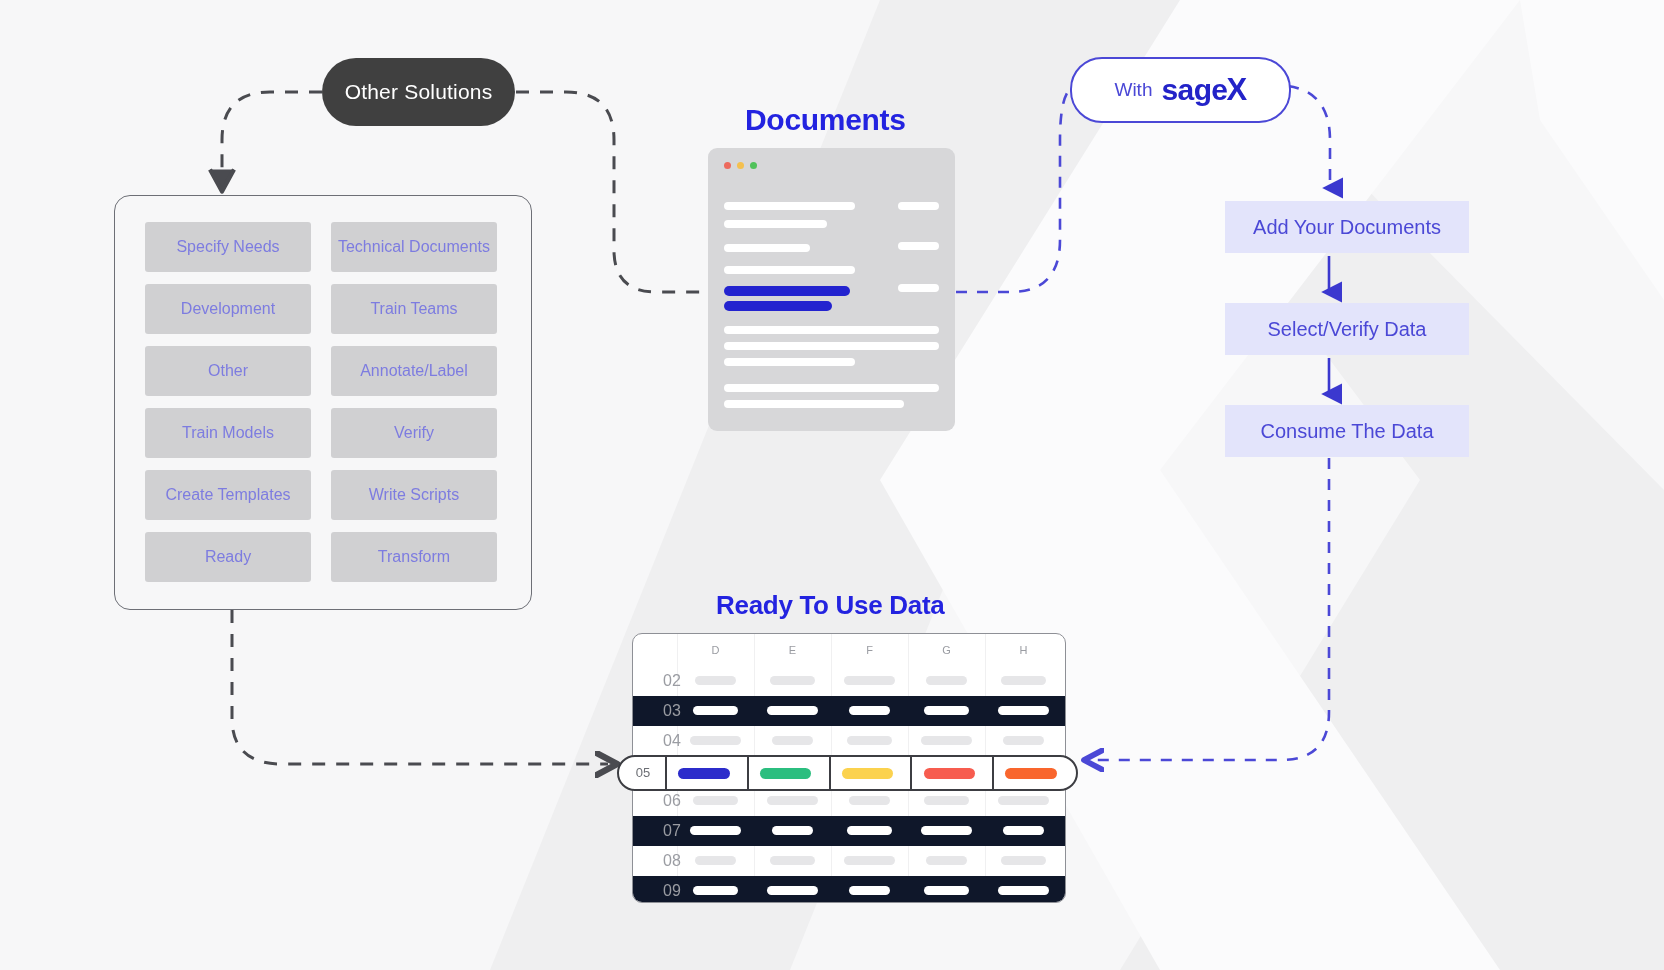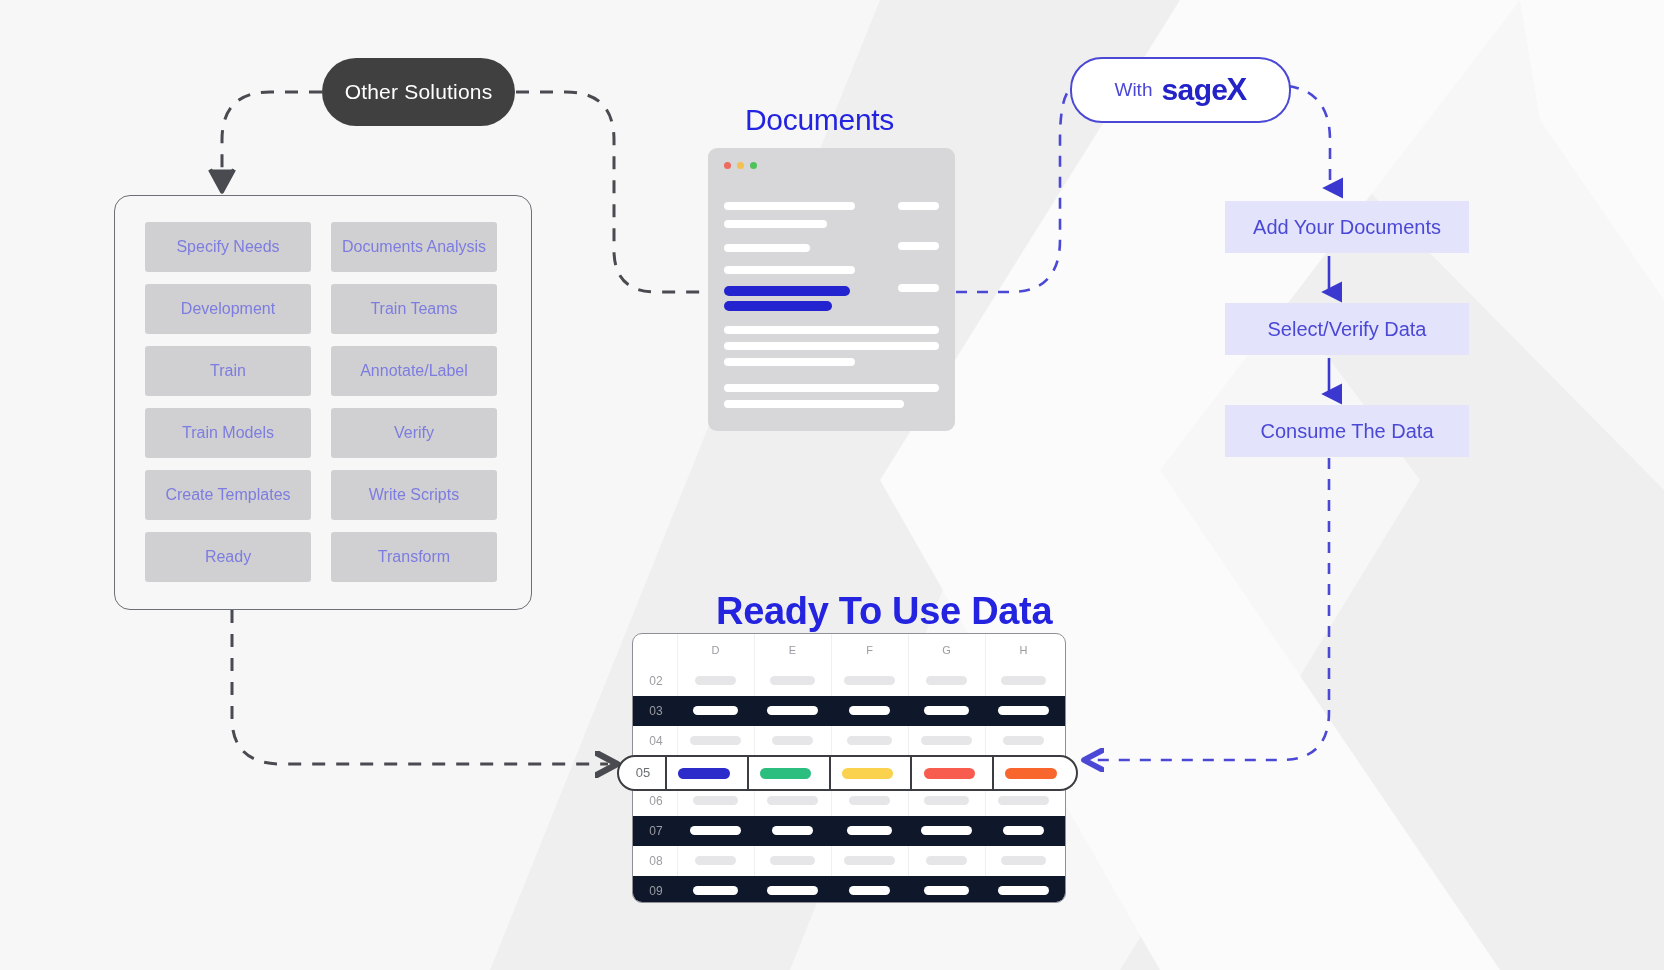--- a/index.html
+++ b/index.html
@@ -55,21 +55,21 @@
   }
   .gbtn{
     height:50px;background:#d0d0d2;border-radius:3px;
     display:flex;align-items:center;justify-content:center;
   }
   .gbtn span{color:#7d7ce0;font-size:16px;white-space:nowrap;}
 
   
   .doc-title{
     position:absolute;left:745px;top:103px;z-index:3;
-    color:#2323e0;font-size:30px;font-weight:normal;letter-spacing:-0.3px;
+    color:#2323e0;font-size:30px;font-weight:bold;letter-spacing:-0.3px;
   }
   .doc-card{
     position:absolute;left:708px;top:148px;width:247px;height:283px;
     background:#d7d7d9;border-radius:9px;z-index:3;overflow:hidden;
   }
   .dots{position:absolute;left:16px;top:14px;display:flex;gap:6px;}
   .dots i{width:7px;height:7px;border-radius:50%;display:block;}
   .doc-line{position:absolute;height:8px;border-radius:5px;background:#fff;}
   .doc-line.blue{background:#2323cf;height:10px;}
 
@@ -80,38 +80,38 @@
     display:flex;align-items:center;justify-content:center;z-index:3;margin-left:19px;
   }
   .flowbox span{color:#4b48d6;font-size:20px;white-space:nowrap;}
   #flow0{top:201px;}
   #flow1{top:303px;}
   #flow2{top:405px;}
 
   
   .tbl-title{
     position:absolute;left:716px;top:590px;z-index:3;
-    color:#2323e0;font-size:38px;font-weight:bold;letter-spacing:-0.3px;
+    color:#2323e0;font-size:26px;font-weight:bold;letter-spacing:-0.3px;
   }
   .sheet{
     position:absolute;left:632px;top:633px;width:432px;height:268px;
     border:1.5px solid #8e9096;border-radius:10px;background:#fff;
     z-index:3;overflow:hidden;
   }
   .sheet-grid{position:absolute;inset:0;}
   .col-head{
     position:absolute;top:0;height:32px;line-height:32px;text-align:center;
     color:#9a9ca2;font-size:11px;
   }
   .vline{position:absolute;top:0;bottom:0;width:1px;background:#f0f0f1;}
   .srow{position:absolute;left:0;right:0;height:30px;}
   .srow.alt{background:#0f172a;}
   .rowlabel{
-    position:absolute;left:8px;width:30px;height:30px;line-height:30px;
-    text-align:center;color:#9a9ca2;font-size:12px;
+    position:absolute;left:24px;width:30px;height:30px;line-height:30px;
+    text-align:center;color:#9a9ca2;font-size:16px;
   }
   .cellbar{position:absolute;height:9px;border-radius:5px;background:#e6e6e8;}
   .srow.alt .cellbar{background:#ffffff;}
 
   
   .hl-row{
     position:absolute;left:617px;top:755px;width:461px;height:36px;
     z-index:5;
   }
   .hl-shell{
@@ -182,30 +182,30 @@
         <span class="xmark">X</span>
     </span>
   </div>
 
   <div class="left-card">
     <div class="btn-grid">
         <div class="gbtn">
           <span>Specify Needs</span>
         </div>
         <div class="gbtn">
-          <span>Documents Analysis</span>
+          <span>Technical Documents</span>
         </div>
         <div class="gbtn">
           <span>Development</span>
         </div>
         <div class="gbtn">
           <span>Train Teams</span>
         </div>
         <div class="gbtn">
-          <span>Train</span>
+          <span>Other</span>
         </div>
         <div class="gbtn">
           <span>Annotate/Label</span>
         </div>
         <div class="gbtn">
           <span>Train Models</span>
         </div>
         <div class="gbtn">
           <span>Verify</span>
         </div>

